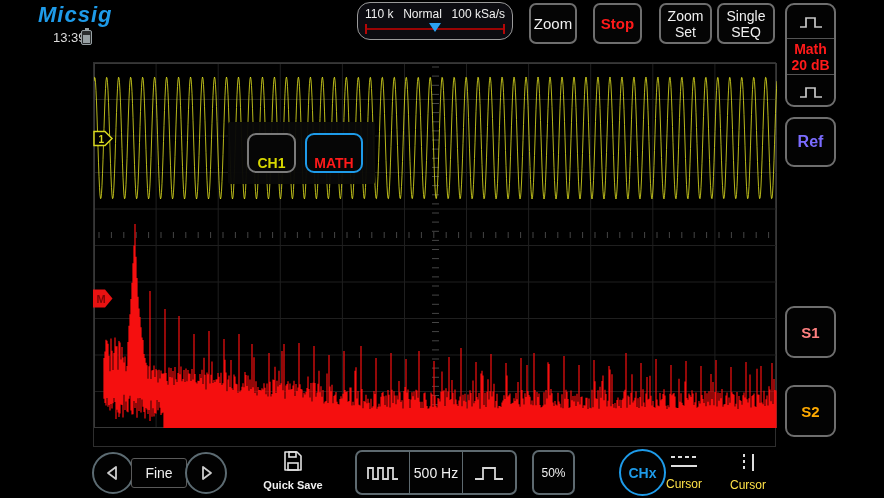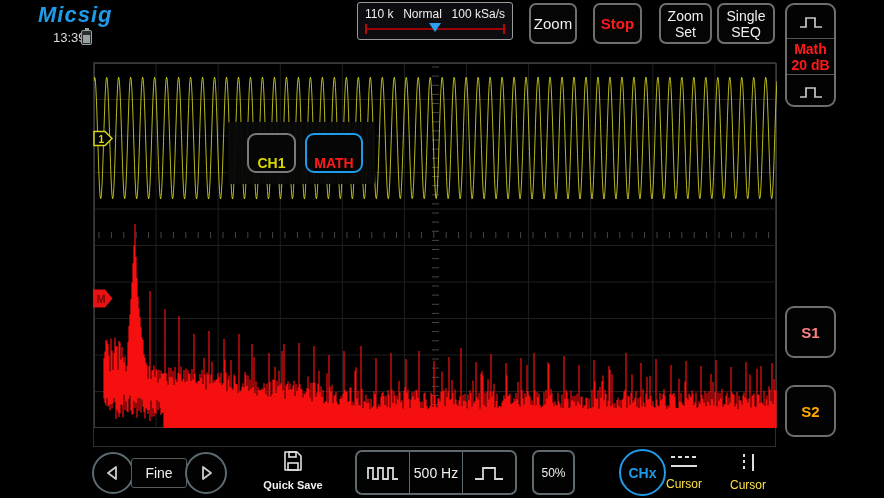--- a/index.html
+++ b/index.html
@@ -8,21 +8,21 @@
   .screen { position:relative; width:884px; height:498px; background:#000; overflow:hidden; color:#e8e8e8; }
   .abs { position:absolute; }
 
   
   .logo { left:38px; top:2px; font-size:22px; font-weight:bold; font-style:italic; color:#1e9be9; letter-spacing:1px; }
   .clock { left:53px; top:30px; font-size:13px; color:#dcdcdc; }
   .battery { left:81px; top:30px; width:11px; height:15px; border:1px solid #97a0a3; border-radius:2px; background:#2a2d2e; }
   .battery .nub { position:absolute; left:2.5px; top:-3px; width:4px; height:2px; background:#97a0a3; }
   .battery .fill { position:absolute; left:1px; right:1px; bottom:1px; height:8px; background:#97a0a3; }
 
-  .trig-panel { left:357px; top:2px; width:156px; height:38px; border:1px solid #9a9a9a; border-radius:3px; background:#0c0c11;padding-left:27px; }
+  .trig-panel { left:357px; top:2px; width:156px; height:38px; border:1px solid #9a9a9a; border-radius:13px; background:#0c0c11;padding-left:27px; }
   .trig-row { position:absolute; left:7px; right:7px; top:4px; display:flex; justify-content:space-between; font-size:12px; color:#f0f0f0; }
   .mem-line { position:absolute; left:7px; right:7px; top:25px; height:2px; background:#9b0404; }
   .mem-cap { position:absolute; top:21px; width:2px; height:10px; background:#b40707; }
   .mem-cap.l { left:7px; } .mem-cap.r { right:7px; }
   .mem-tri { position:absolute; left:50%; top:20px; margin-left:-6px; width:0; height:0;
              border-left:6px solid transparent; border-right:6px solid transparent; border-top:9px solid #2aa0f0; }
 
   .hbtn { top:3px; height:41px; border:2px solid #6e6e6e; border-radius:7px; background:#050505;
           display:flex; align-items:center; justify-content:center; font-size:15px; color:#f0f0f0; text-align:center; }
   .hbtn.small { font-size:14px; line-height:16px; }
@@ -118,20 +118,23 @@
     <div class="mg-cell mg-mid">
       <span class="math-lbl">Math</span>
       <span class="math-lbl">20 dB</span>
     </div>
     <div class="mg-cell mg-bot">
       <svg width="30" height="18">
           <path d="M4 14 H10 V5 H19 V14 H26" fill="none" stroke="#c8c8c8" stroke-width="1.7"></path>
         </svg>
     </div>
   </div>
+  <div class="abs side-btn ref-btn">
+      <span>Ref</span>
+    </div>
   <div class="abs side-btn s1-btn">
       <span>S1</span>
     </div>
   <div class="abs side-btn s2-btn">
       <span>S2</span>
     </div>
 
   <div class="abs panel">
     <svg id="scope" class="scope-svg" width="683" height="365">
         <path d="M62.1 0V365M124.2 0V365M186.3 0V365M248.4 0V365M310.5 0V365M372.5 0V365M434.6 0V365M496.7 0V365M558.8 0V365M620.9 0V365M0 36.5H683M0 73.0H683M0 109.5H683M0 146.0H683M0 182.5H683M0 219.0H683M0 255.5H683M0 292.0H683M0 328.5H683" stroke="#1f1f1f" stroke-width="1" fill="none"></path>

